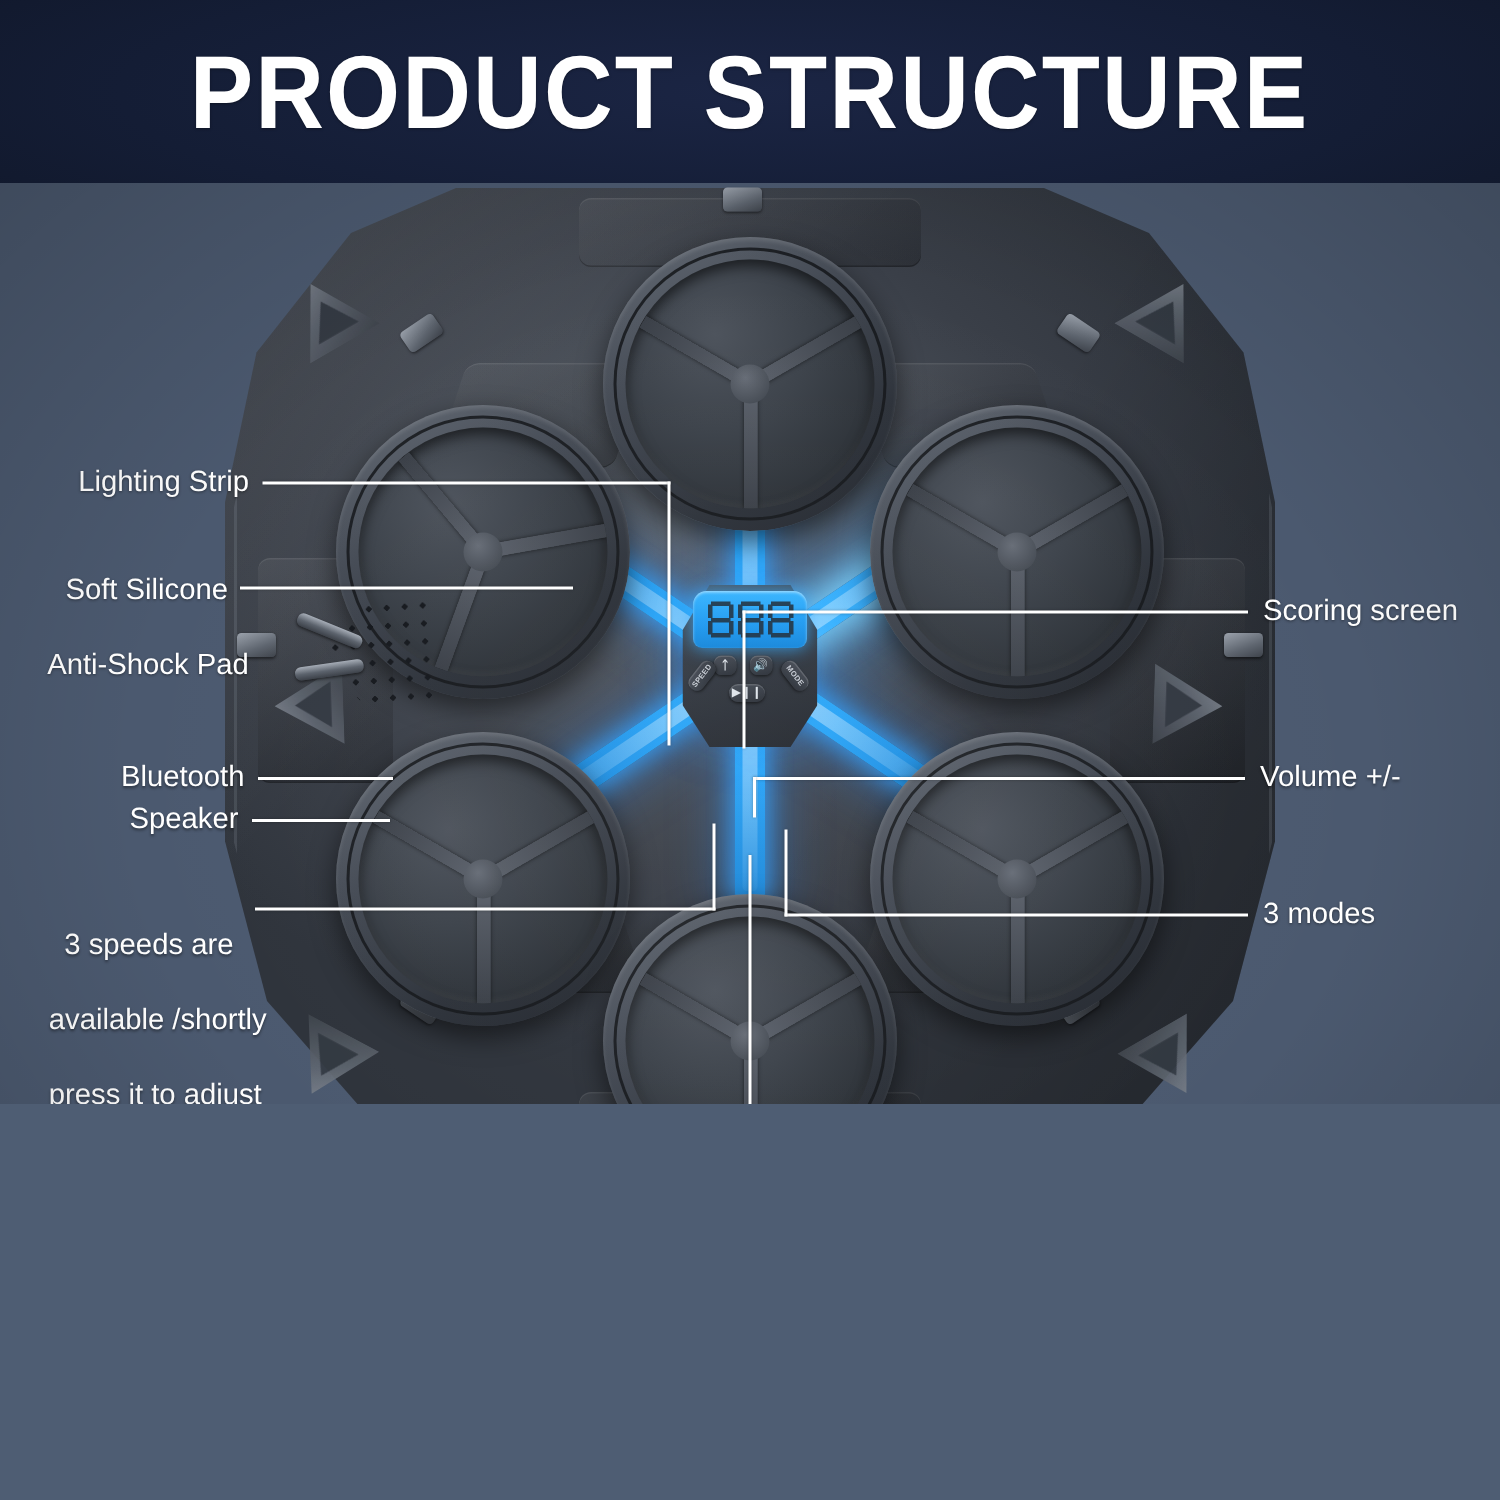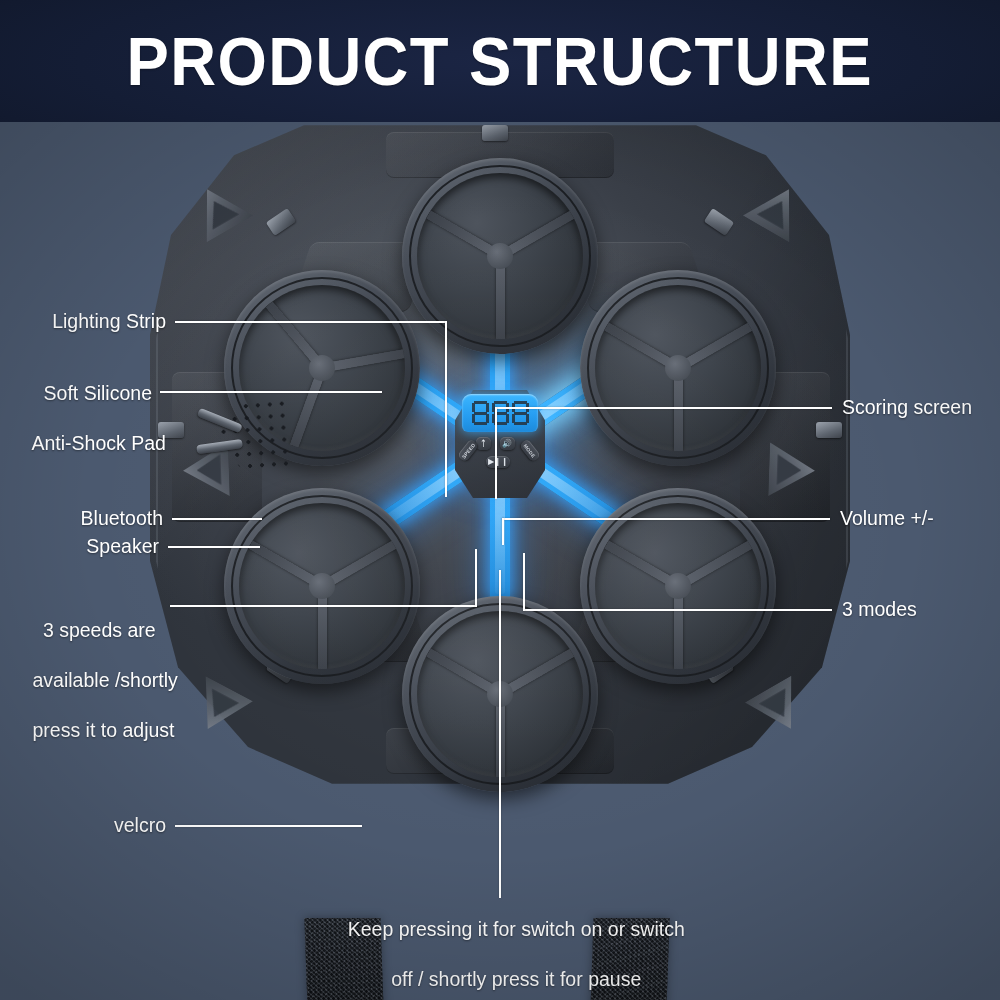--- a/index.html
+++ b/index.html
@@ -2,21 +2,21 @@
 <html><head>
 <meta charset="utf-8">
 <title>Product Structure</title>
 <style>
   html,body{margin:0;padding:0;}
   body{
     width:1000px;height:1000px;overflow:hidden;
     font-family:"Liberation Sans","DejaVu Sans",sans-serif;
     background:#4e5d73;
   }
-  #page{position:relative;width:1000px;height:1000px;overflow:hidden;}
+  #page{position:relative;width:1000px;height:736px;overflow:hidden;}
 
   
   .header{
     position:absolute;left:0;top:0;width:1000px;height:122px;
     background:#141d35;
     background-image:radial-gradient(ellipse 70% 120% at 50% 50%,#1b2544 0%,#141d35 60%,#101729 100%);
     display:flex;align-items:center;justify-content:center;
     overflow:hidden;
   }
   .header-title{

